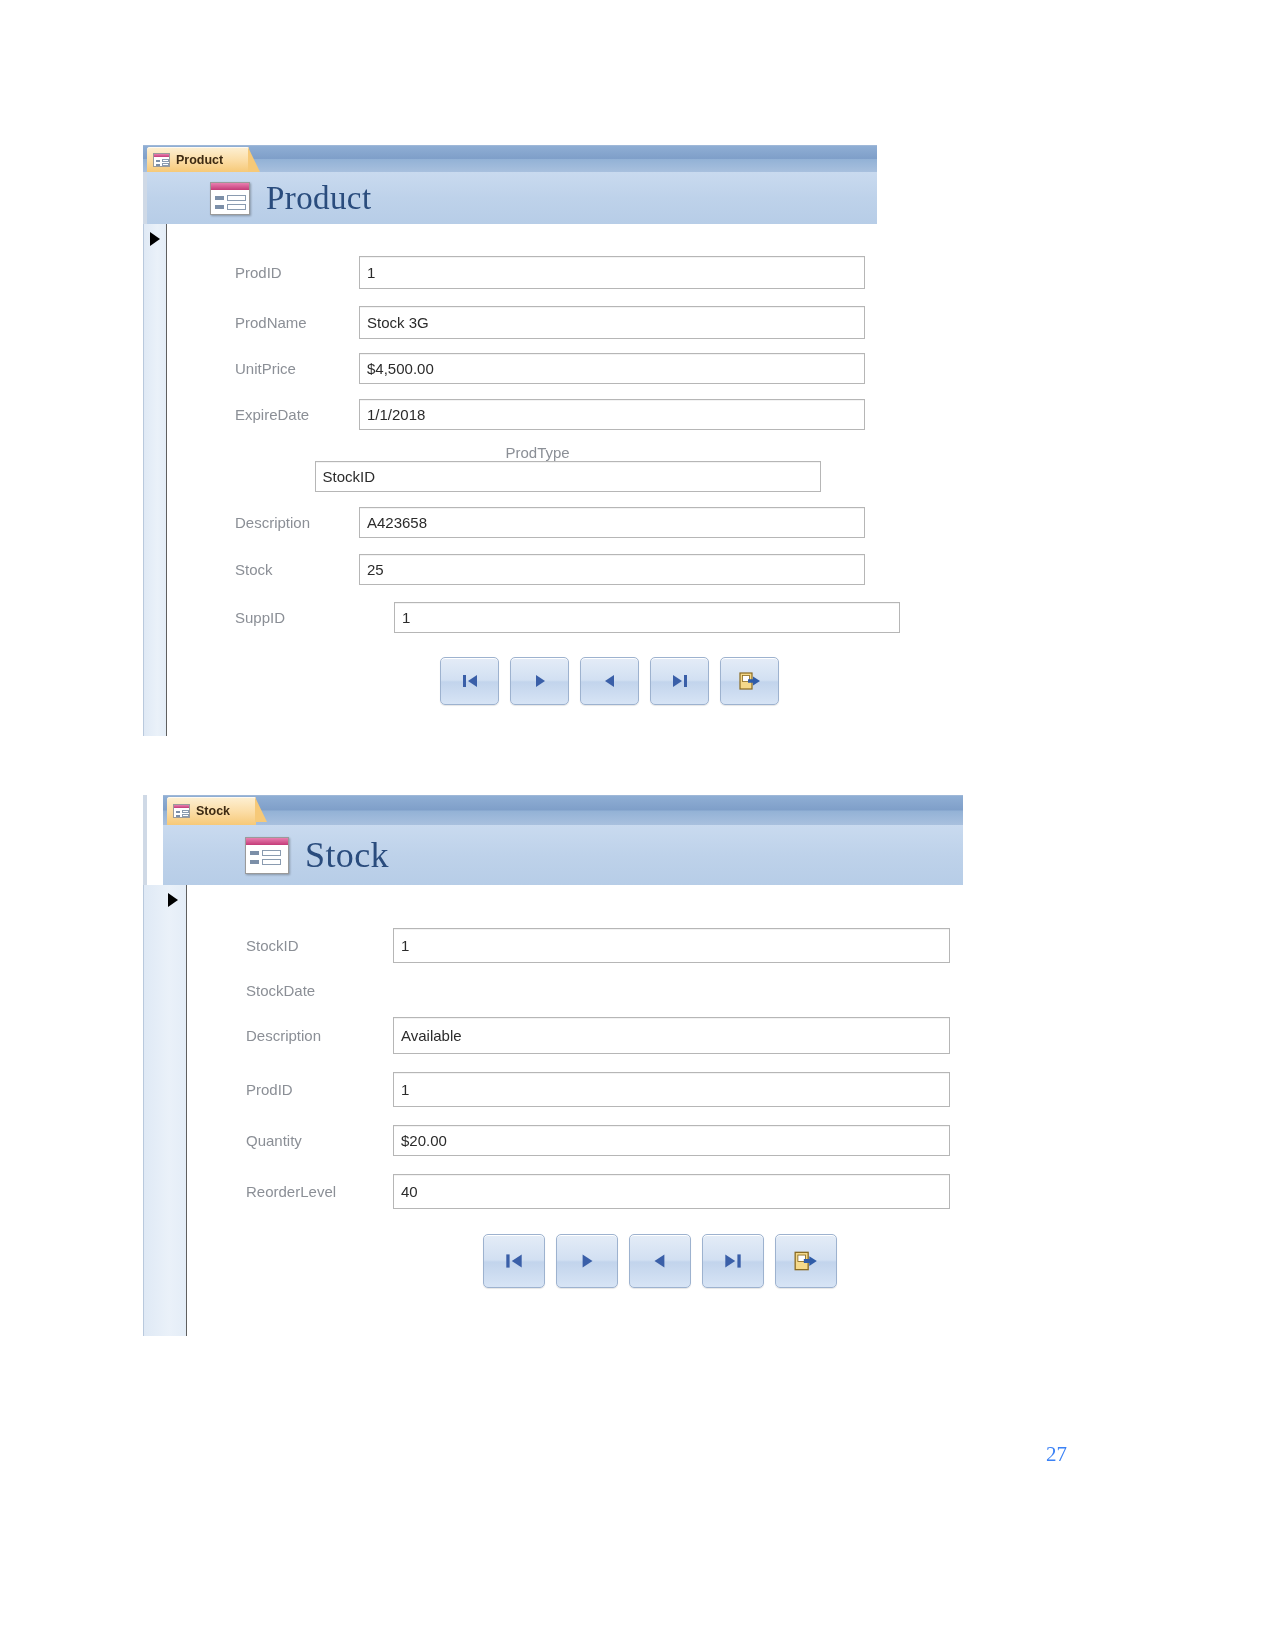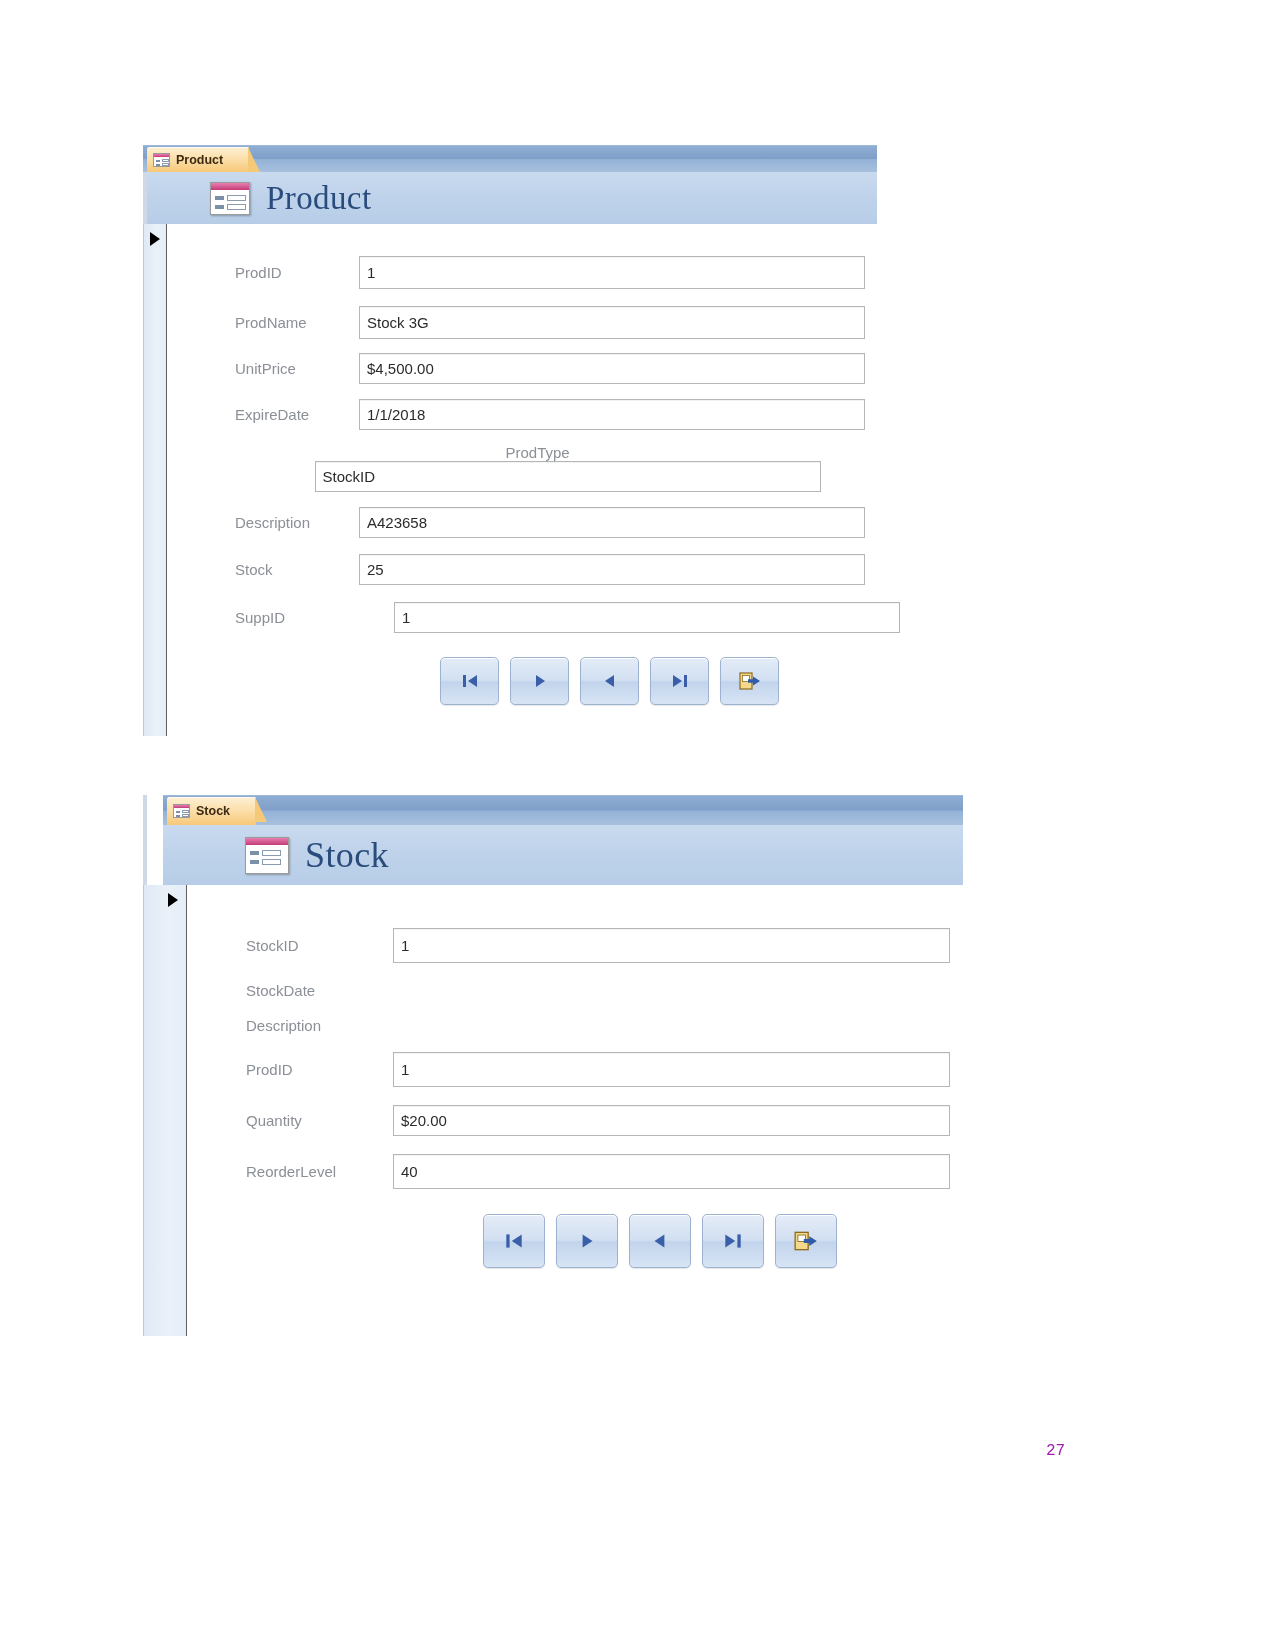--- a/index.html
+++ b/index.html
@@ -186,23 +186,23 @@
     box-shadow: inset 0 1px 0 #ffffff, 0 1px 1px rgba(0,0,0,.10);
     display: flex;
     align-items: center;
     justify-content: center;
   }
   .glyph { display: block; }
 
   
   .page-number {
     position: absolute;
-    font-family: Liberation Mono, monospace;
-    font-size: 16px;
-    color: #a21caf;
+    font-family: Liberation Serif, serif;
+    font-size: 21px;
+    color: #3b82f6;
   }
 
   
   .left-edge {
     position: absolute;
     top: 0;
     bottom: 0;
     width: 4px;
     background: #cfd9e6;
   }
@@ -358,20 +358,21 @@
         <span class="field-label" style="width:147px;">StockID</span>
         <span class="field-input" style="width:557px; height:35px;">1</span>
       </div>
 
       <div class="field-row" style="margin:19px 0 0 38px;">
         <span class="field-label" style="width:147px;">StockDate</span>
       </div>
 
       <div class="field-row" style="margin:18px 0 0 38px;">
         <span class="field-label" style="width:147px;">Description</span>
+        <span class="field-input" style="width:557px; height:37px;">Available</span>
       </div>
 
       <div class="field-row" style="margin:18px 0 0 38px;">
         <span class="field-label" style="width:147px;">ProdID</span>
         <span class="field-input" style="width:557px; height:35px;">1</span>
       </div>
 
       <div class="field-row" style="margin:18px 0 0 38px;">
         <span class="field-label" style="width:147px;">Quantity</span>
         <span class="field-input" style="width:557px; height:31px;">$20.00</span>

